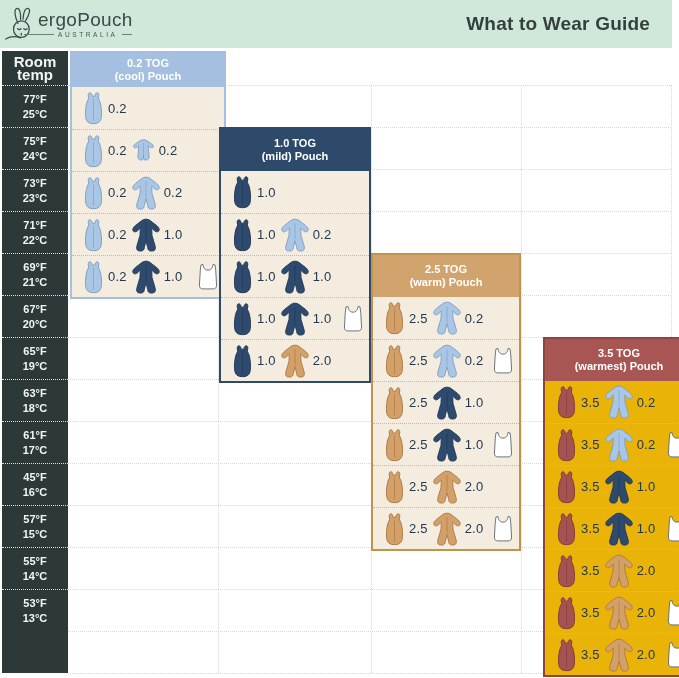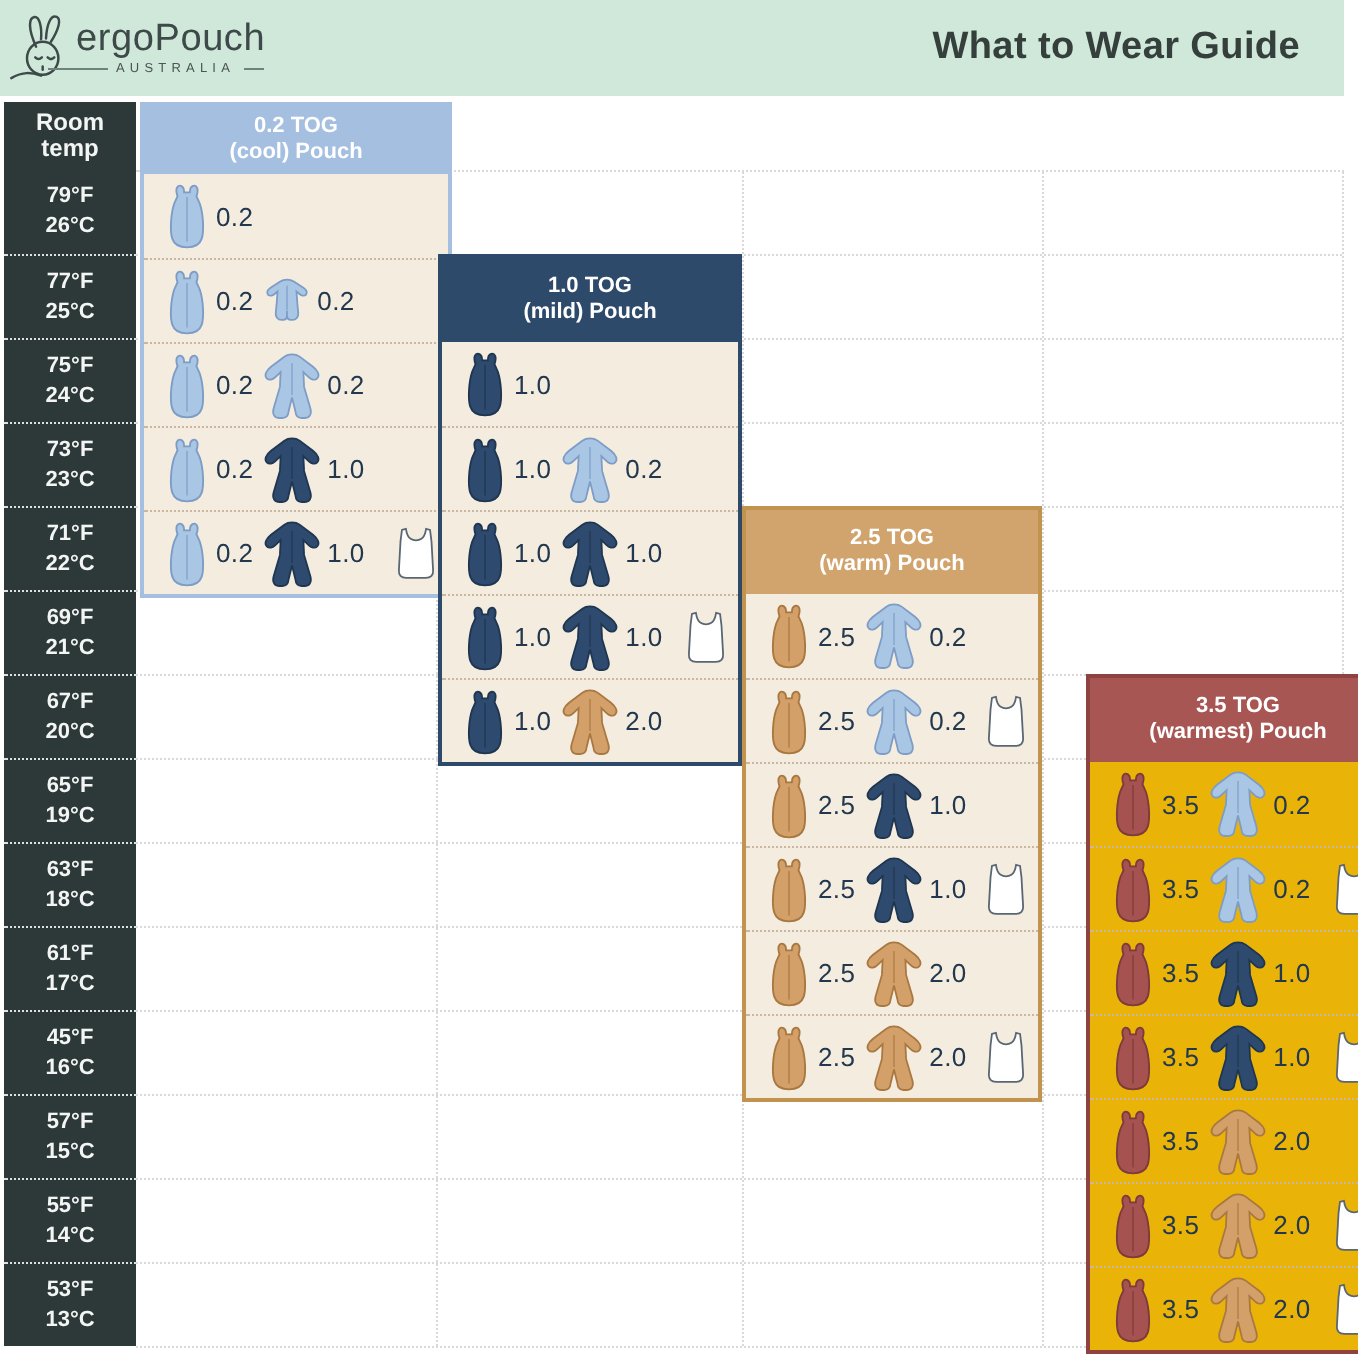--- a/index.html
+++ b/index.html
@@ -22,21 +22,21 @@
   .rule{height:1px;background:#70807c;}
   .rule.left{width:30px;margin-left:-14px;}
   .rule.right{width:10px;}
   .title{font-size:19px;font-weight:600;color:#35403d;letter-spacing:.2px;}
   
   .temp-col{
     position:absolute;left:2px;top:51px;width:66px;height:622px;background:#2d3838;
     box-sizing:border-box;color:#f3f5f4;text-align:center;
   }
   .temp-head{height:34px;display:flex;flex-direction:column;justify-content:center;
-    font-weight:bold;font-size:12px;line-height:13px;}
+    font-weight:bold;font-size:15px;line-height:13px;}
   .temp-row{height:42px;box-sizing:border-box;display:flex;flex-direction:column;
     justify-content:center;font-weight:bold;font-size:11px;line-height:15px;}
   .temp-row:not(.first){border-top:1px dotted rgba(255,255,255,.85);}
   
   .grid{
     position:absolute;left:68px;top:85px;width:604px;height:588px;box-sizing:border-box;
     border-top:1px dotted #d9d9d9;border-right:1px dotted #d9d9d9;
   }
   .grid-row{height:42px;box-sizing:border-box;border-bottom:1px dotted #d9d9d9;}
   .vline{position:absolute;top:0;height:100%;width:0;border-left:1px dotted #d9d9d9;}
@@ -85,24 +85,20 @@
       </div>
     </div>
     <div class="title">What to Wear Guide</div>
   </div>
 
   <div class="temp-col" id="tempCol">
     <div class="temp-head">
       <span>Room</span>
       <span>temp</span>
     </div>
-  <div class="temp-row first">
-        <div class="tf">79°F</div>
-        <div class="tc">26°C</div>
-      </div>
       <div class="temp-row">
         <div class="tf">77°F</div>
         <div class="tc">25°C</div>
       </div>
       <div class="temp-row">
         <div class="tf">75°F</div>
         <div class="tc">24°C</div>
       </div>
       <div class="temp-row">
         <div class="tf">73°F</div>

